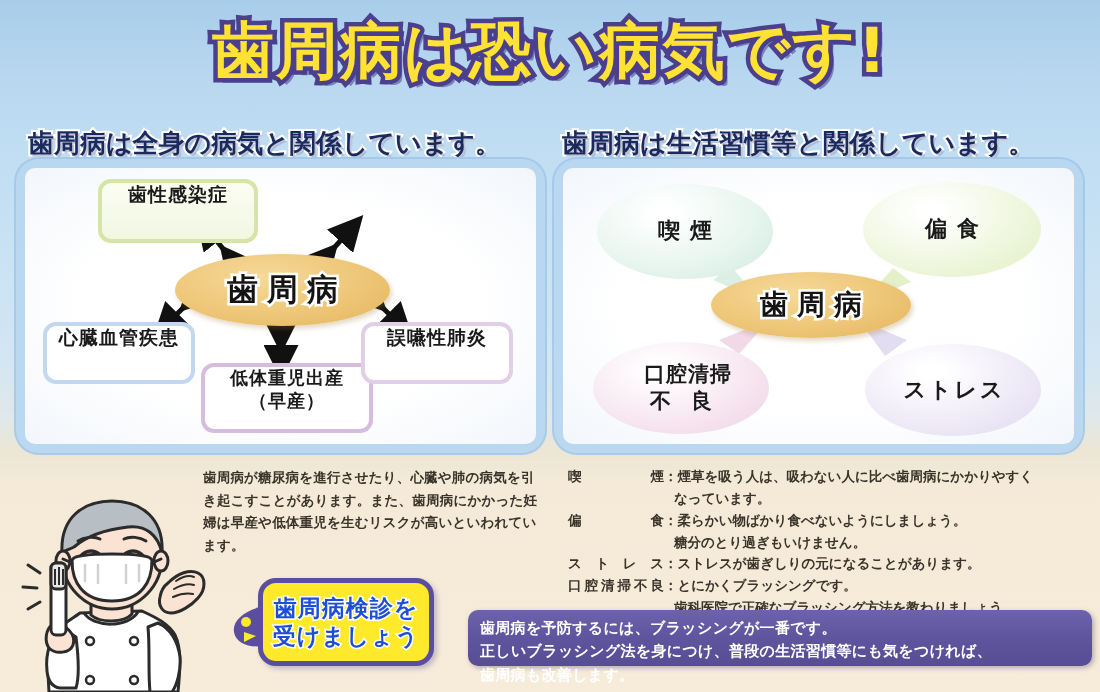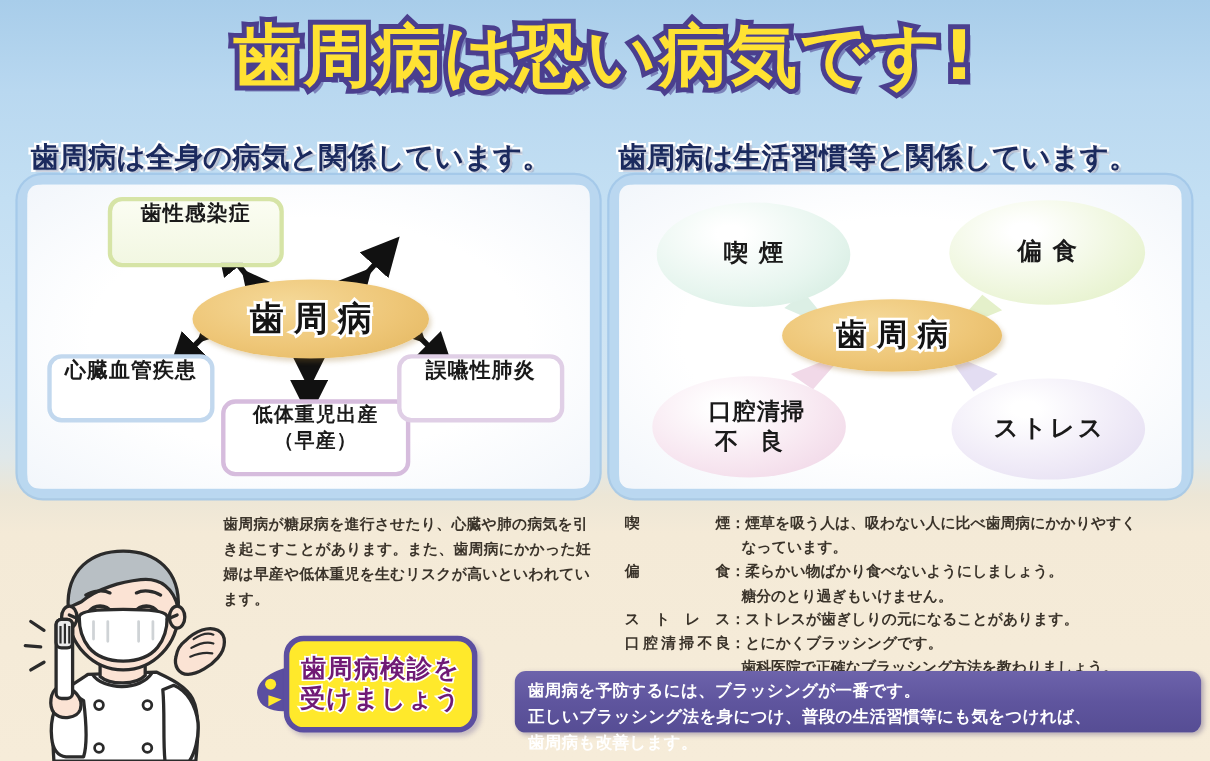--- a/index.html
+++ b/index.html
@@ -231,21 +231,21 @@
     background: #ffe92b;
     display: flex;
     flex-direction: column;
     align-items: center;
     justify-content: center;
     box-shadow: 3px 3px 5px rgba(80,70,140,0.30);
   }
   .callout span {
     font-size: 23px;
     font-weight: bold;
-    color: #701a75;
+    color: #1d4ed8;
     letter-spacing: 1px;
     line-height: 1.22;
     -webkit-text-stroke: 3px #ffffff;
     paint-order: stroke fill;
   }
   .callout-tail { position: absolute; left: 222px; top: 600px; width: 44px; height: 52px; }
 
   
   .purple-box {
     position: absolute;

